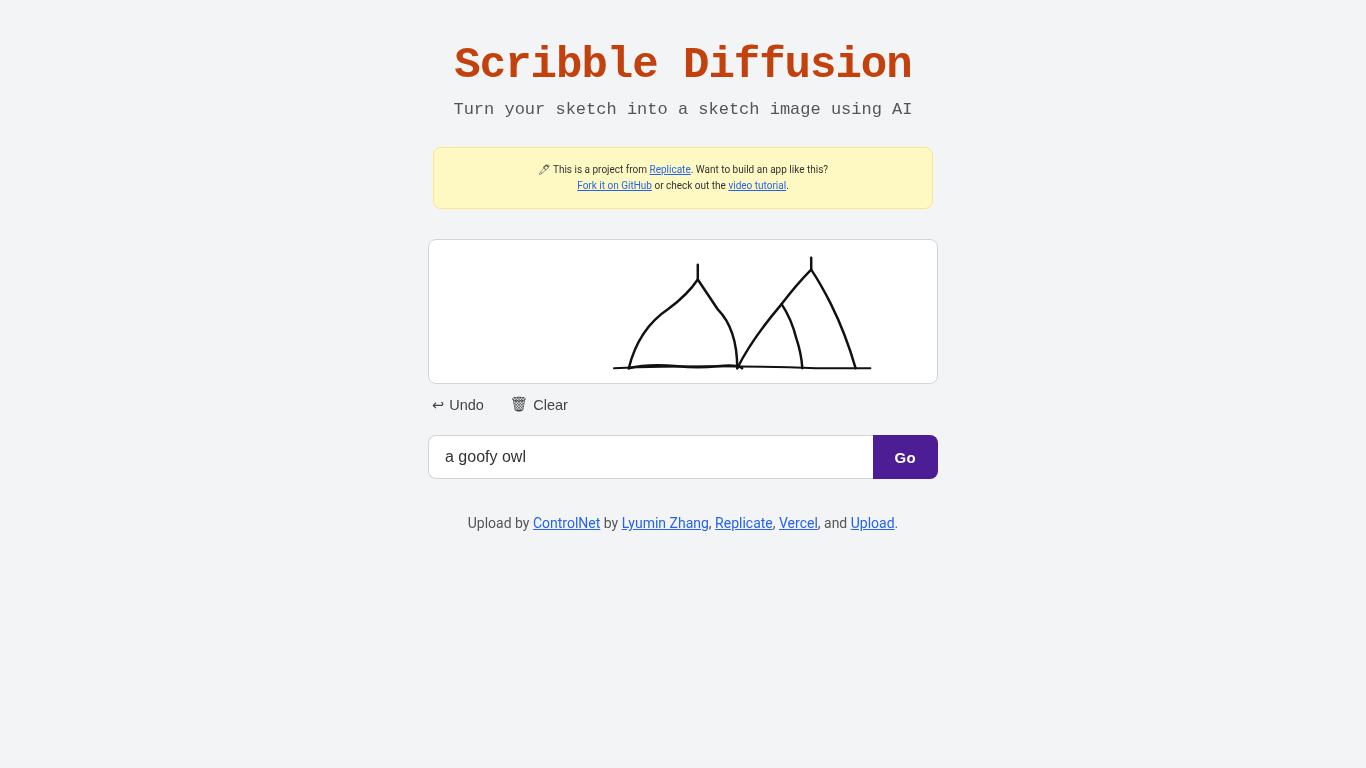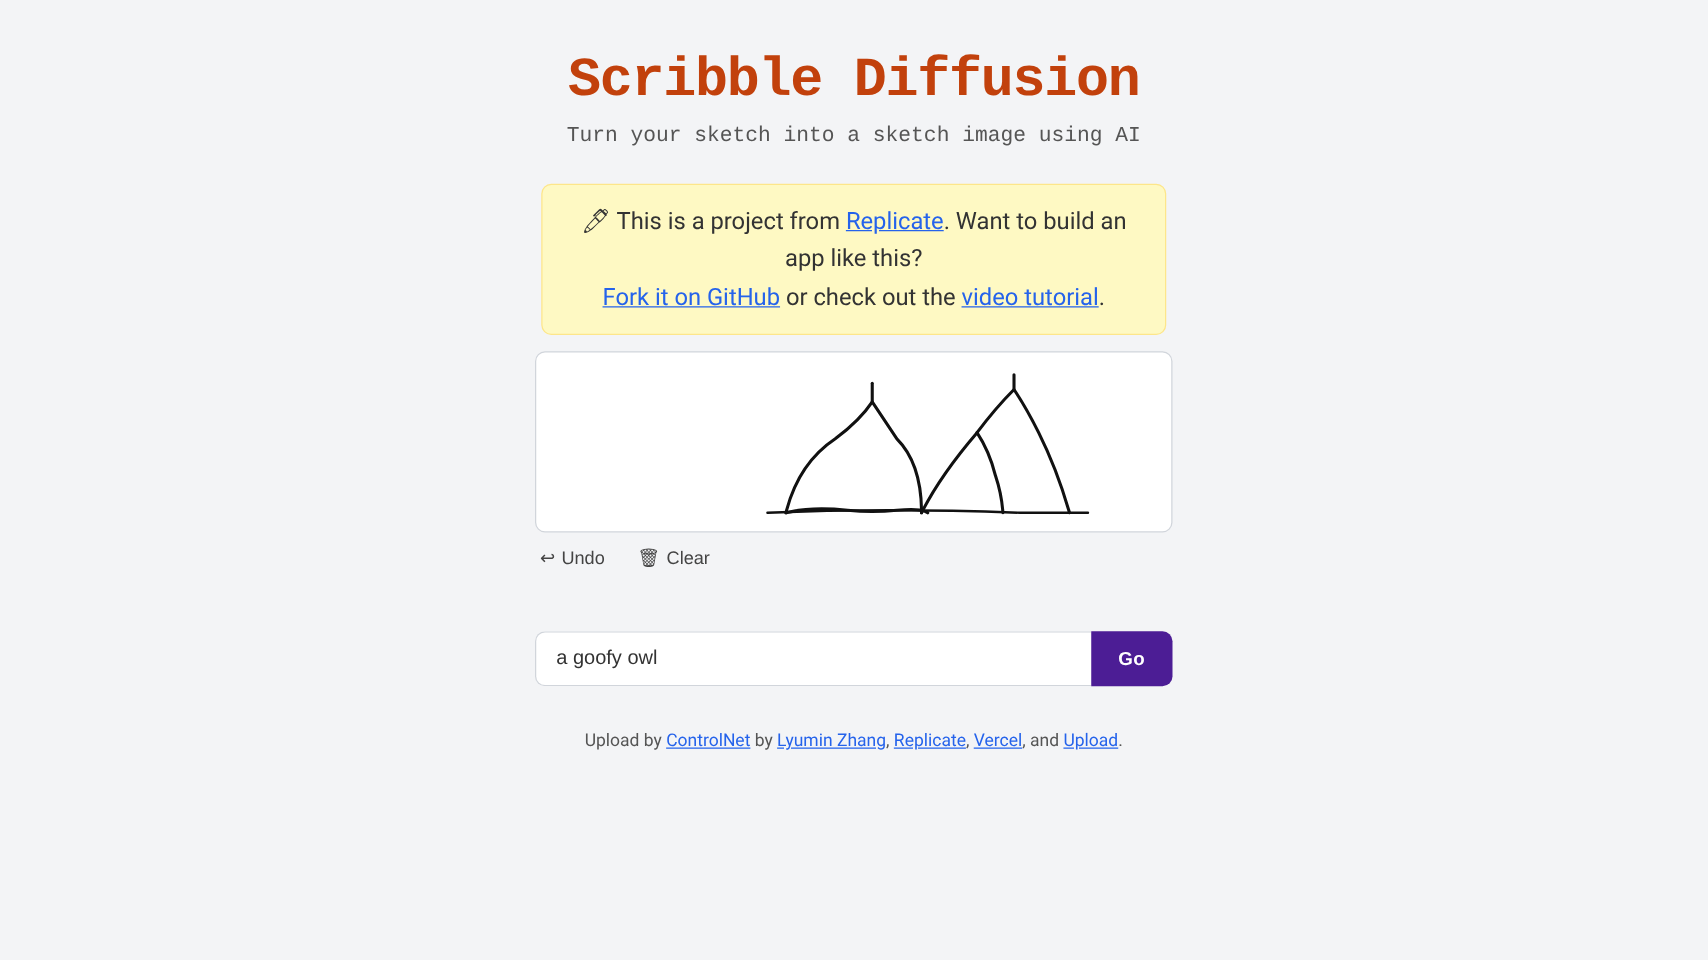--- a/index.html
+++ b/index.html
@@ -37,23 +37,23 @@
     }
 
     .notice-banner {
       background-color: #fef9c3;
       border: 1px solid #fde68a;
       border-radius: 8px;
       padding: 14px 22px;
       max-width: 500px;
       width: 100%;
       text-align: center;
-      font-size: 19px;
+      font-size: 10px;
       color: #333;
-      margin-bottom: 13px;
+      margin-bottom: 30px;
       line-height: 1.6;
     }
 
     .notice-banner a {
       color: #2563eb;
       text-decoration: underline;
       cursor: pointer;
     }
 
     .canvas-container {
@@ -91,21 +91,20 @@
       font-size: 14.5px;
       color: #444;
       padding: 2px 4px;
     }
 
     .input-row {
       display: flex;
       width: 510px;
       gap: 0;
       margin-bottom: 36px;
-      margin-top: 28px;
     }
 
     .prompt-input {
       flex: 1;
       padding: 12px 16px;
       font-size: 16px;
       border: 1.5px solid #d1d5db;
       border-right: none;
       border-radius: 8px 0 0 8px;
       outline: none;

